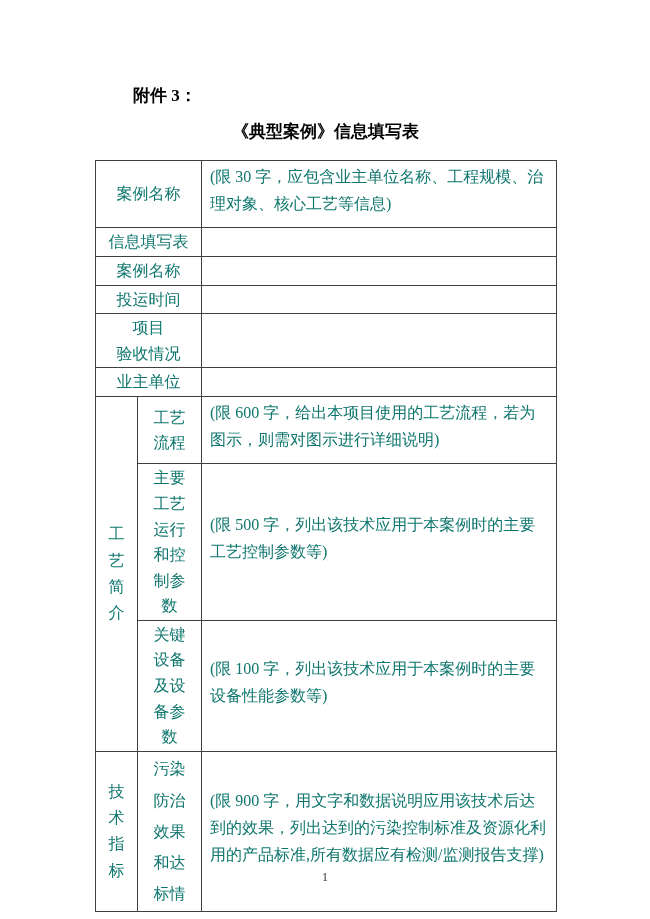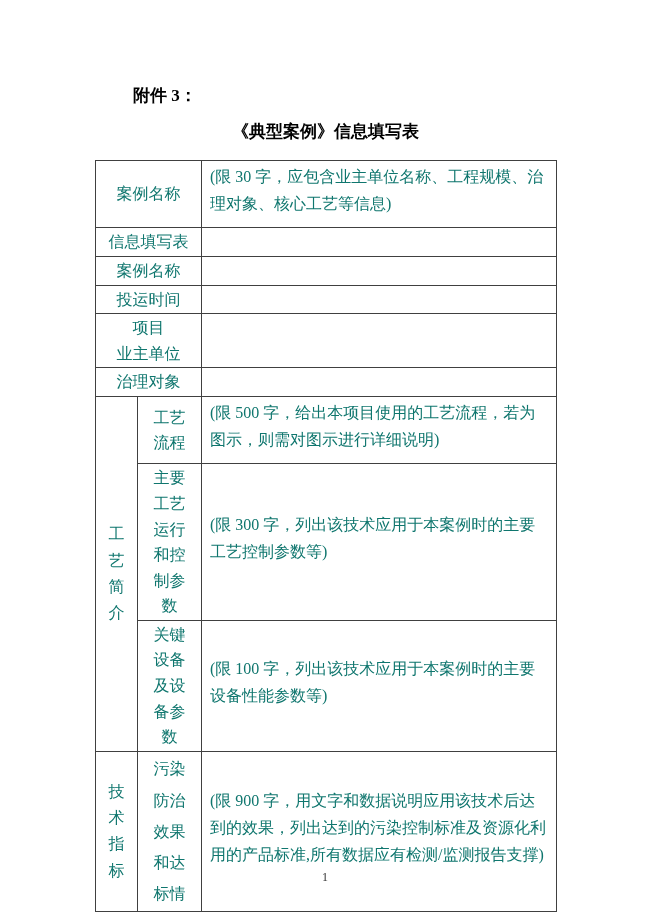--- a/index.html
+++ b/index.html
@@ -106,47 +106,47 @@
         <td class="content"></td>
       </tr>
 
       <tr style="height:26px">
         <td colspan="2" class="label">投运时间</td>
         <td class="content"></td>
       </tr>
 
       <tr style="height:54px">
         <td colspan="2" class="label">项目
-业主单位</td>
+验收情况</td>
         <td class="content"></td>
       </tr>
 
       <tr style="height:27px">
-        <td colspan="2" class="label">治理对象</td>
+        <td colspan="2" class="label">业主单位</td>
         <td class="content"></td>
       </tr>
 
       <tr style="height:56px">
         <td rowspan="3" class="group-label">工
 艺
 简
 介</td>
         <td class="label">工艺
 流程</td>
-        <td class="content">(限 500 字，给出本项目使用的工艺流程，若为图示，则需对图示进行详细说明)</td>
+        <td class="content">(限 600 字，给出本项目使用的工艺流程，若为图示，则需对图示进行详细说明)</td>
       </tr>
 
       <tr style="height:156px">
         <td class="label">主要
 工艺
 运行
 和控
 制参
 数</td>
-        <td class="content">(限 300 字，列出该技术应用于本案例时的主要工艺控制参数等)</td>
+        <td class="content">(限 500 字，列出该技术应用于本案例时的主要工艺控制参数等)</td>
       </tr>
 
       <tr style="height:126px">
         <td class="label">关键
 设备
 及设
 备参
 数</td>
         <td class="content">(限 100 字，列出该技术应用于本案例时的主要设备性能参数等)</td>
       </tr>

